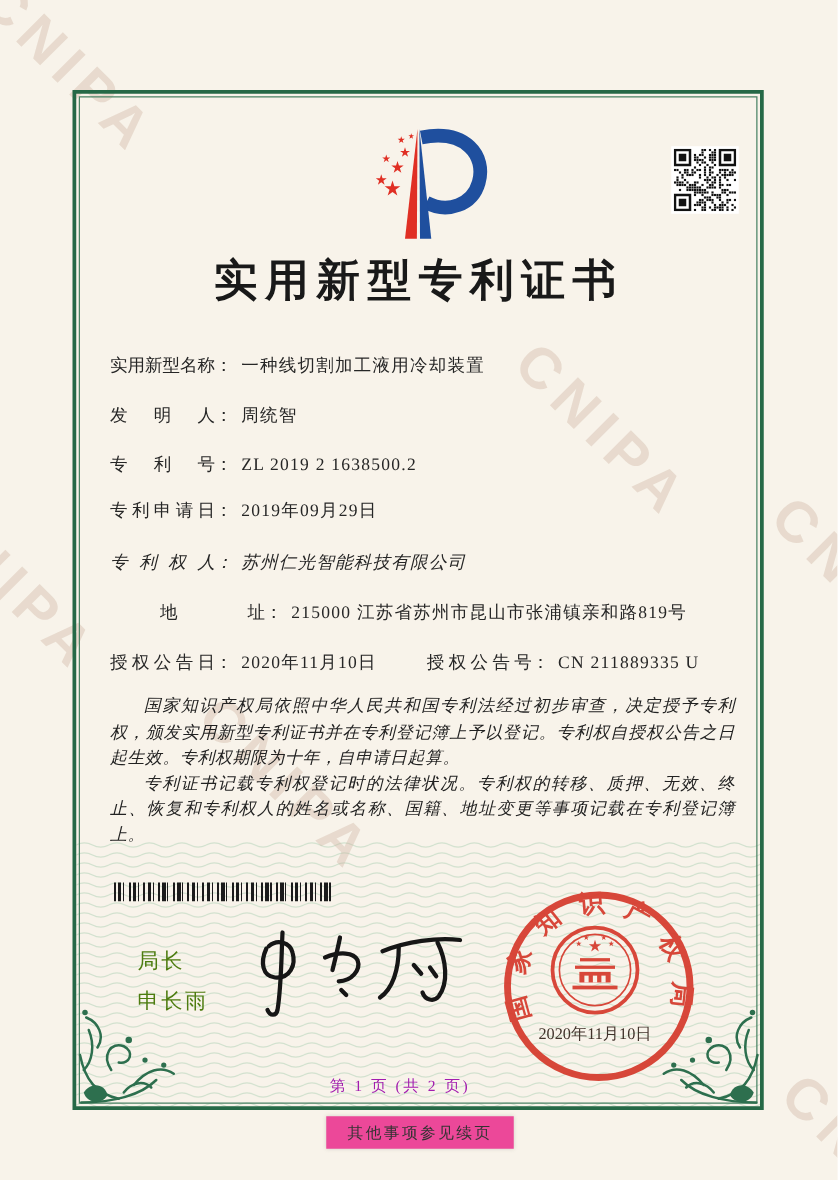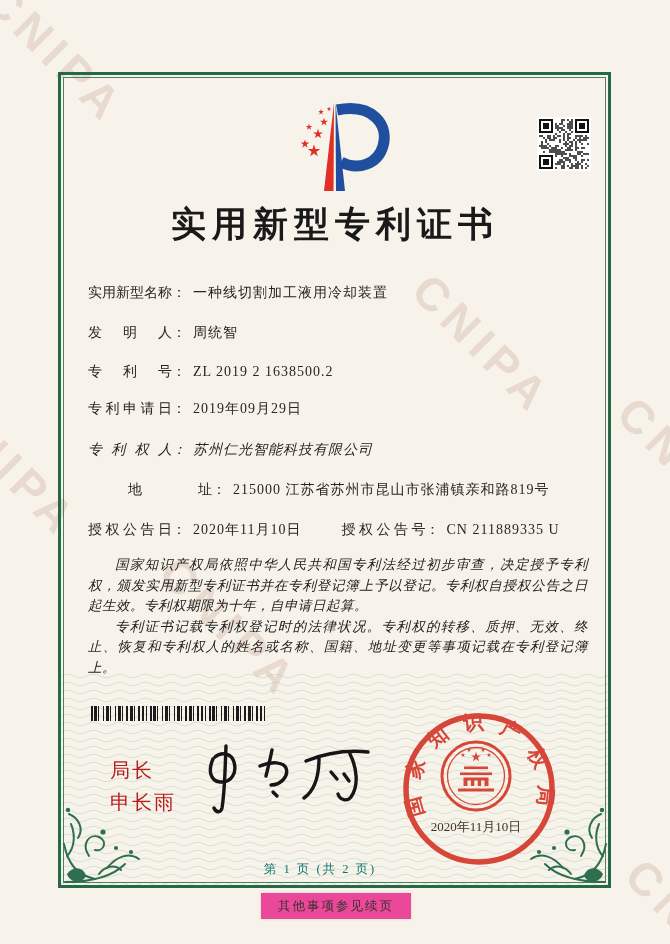--- a/index.html
+++ b/index.html
@@ -47,24 +47,24 @@
     font-style:italic;color:#222;letter-spacing:.5px;
   }
   .paras p{margin:0;text-indent:2em;}
   .barcode{
     position:absolute;left:91px;top:706px;width:175px;height:15px;z-index:4;
     background:repeating-linear-gradient(90deg,
       #1b1b1b 0 1.6px,transparent 1.6px 3.4px,
       #1b1b1b 3.4px 6.2px,transparent 6.2px 7.4px,
       #1b1b1b 7.4px 8.4px,transparent 8.4px 11.8px);
   }
-  .signer{position:absolute;left:110px;z-index:4;font-size:20px;letter-spacing:2px;color:#b91c1c;}
+  .signer{position:absolute;left:110px;z-index:4;font-size:17px;letter-spacing:2px;color:#4d7c0f;}
   .sig{position:absolute;left:200px;top:734px;z-index:4;}
   .seal{position:absolute;left:400px;top:710px;z-index:5;}
-  .pageno{position:absolute;left:0;right:30px;top:861px;z-index:4;text-align:center;font-size:12.5px;letter-spacing:2px;color:#0f766e;}
+  .pageno{position:absolute;left:0;right:30px;top:861px;z-index:4;text-align:center;font-size:12.5px;letter-spacing:2px;color:#a21caf;}
   .note{
     position:absolute;left:261px;top:893px;width:150px;height:26px;z-index:6;
     background:#ec4899;box-shadow:0 0 3px rgba(120,120,110,.25);
     text-align:center;line-height:26px;font-size:12.5px;letter-spacing:2px;color:#333;
   }
   .orn{position:absolute;z-index:4;pointer-events:none;}
   .orn.left{left:59px;top:786px;}
   .orn.right{right:59px;top:786px;transform:scaleX(-1);}
 </style>
 </head>

